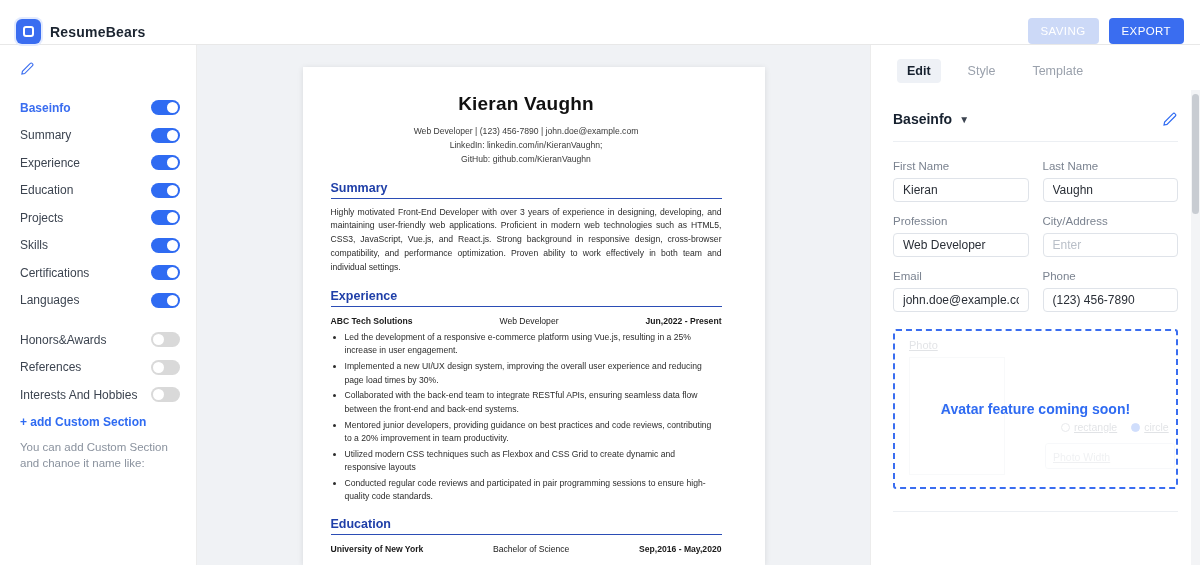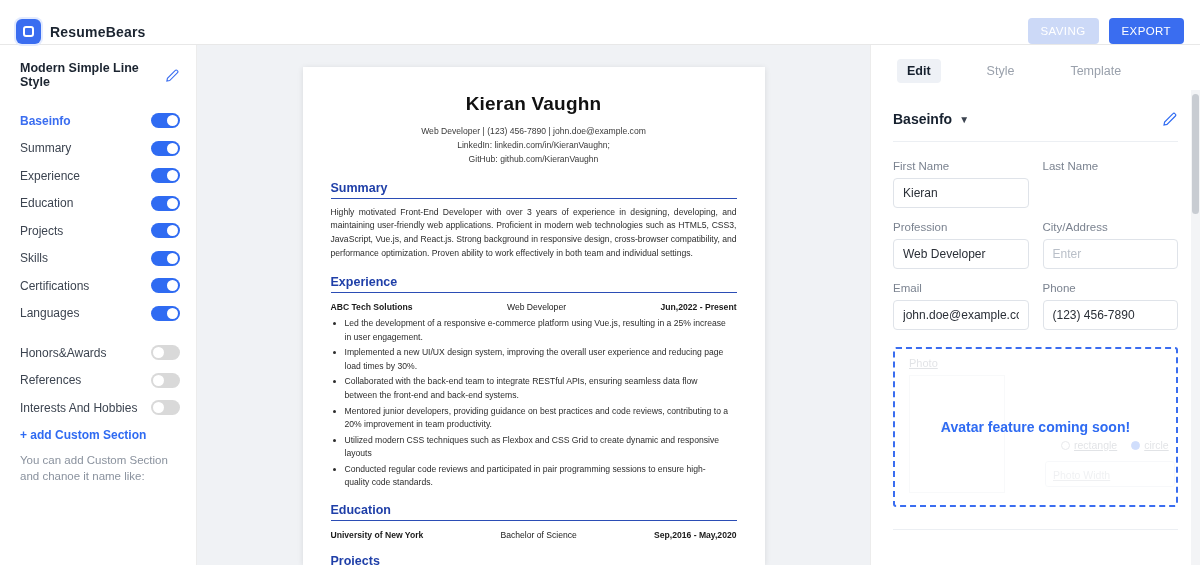--- a/index.html
+++ b/index.html
@@ -76,21 +76,21 @@
   }
 
   
   .center {
     flex: 1; min-width: 0; position: relative; background: #f0f2f5;
     display: flex; justify-content: center; padding-top: 22px;
   }
   .paper {
     width: 462px; background: #fff; height: 100%;
     box-shadow: 0 1px 6px rgba(0,0,0,.10);
-    padding: 26px 28px 0 28px; overflow: hidden; position: relative;
+    padding: 26px 43px 0 28px; overflow: hidden; position: relative;
   }
   .cv-name { text-align: center; font-size: 19px; font-weight: bold; color: #111; letter-spacing: .2px; }
   .cv-contact { text-align: center; font-size: 8.6px; color: #3a3a3a; margin-top: 9px; line-height: 1.65; }
   .cv-sec-title {
     font-size: 12.5px; font-weight: bold; color: #1f3fa8; margin-top: 14px;
     border-bottom: 1.5px solid #2b4db5; padding-bottom: 3px;
   }
   .cv-para { font-size: 8.6px; color: #2c2c2c; line-height: 1.62; margin-top: 7px; text-align: justify; }
   .cv-job-row {
     display: flex; justify-content: space-between; font-size: 8.6px; font-weight: bold;
@@ -98,36 +98,36 @@
   }
   .cv-job-row .mid { font-weight: normal; }
   .cv-ul { margin: 5px 8px 0 0; padding-left: 14px; }
   .cv-ul li { font-size: 8.6px; color: #2c2c2c; line-height: 1.55; margin-bottom: 2.5px; }
 
   
   .rightpanel {
     width: 330px; flex: 0 0 330px; background: #fff; border-left: 1px solid #ececec;
     display: flex; flex-direction: column; padding: 14px 22px 0 22px; position: relative;
   }
-  .tabs { display: flex; gap: 36px; padding-left: 4px; }
+  .tabs { display: flex; gap: 17px; padding-left: 4px; }
   .tab { font-size: 12.5px; color: #9aa1ac; padding: 5px 10px; border-radius: 4px; cursor: pointer; }
   .tab.active { color: #16202e; font-weight: bold; background: #eef1f6; }
   .rp-sub {
     display: flex; align-items: center; margin-top: 28px; padding-bottom: 14px;
     border-bottom: 1px solid #eceff3;
   }
   .rp-sub-title { font-size: 14px; font-weight: bold; color: #16202e; }
   .chev { margin-left: 7px; font-size: 10px; color: #3c4450; }
   .rp-sub .pencil-icon { margin-left: auto; color: #2f6bf2; width: 16px; height: 16px; }
   .form { margin-top: 18px; }
   .row { display: flex; gap: 14px; margin-bottom: 13px; }
   .field { flex: 1; min-width: 0; }
   .field label { display: block; font-size: 11.5px; color: #7b8390; margin-bottom: 6px; }
   .field input {
-    width: 100%; height: 30px; border: 1px solid #dfe3e9; border-radius: 4px;
+    width: 100%; height: 24px; border: 1px solid #dfe3e9; border-radius: 4px;
     padding: 0 9px; font-size: 12px; color: #2a2f37; font-family: "Liberation Sans", sans-serif;
     background: #fff; outline: none;
   }
   .field input::placeholder { color: #b9bfc8; }
 
   
   .avatar-box {
     margin-top: 4px; height: 160px; border: 2px dashed #3a6df0; border-radius: 3px;
     position: relative; overflow: hidden; background: #fff;
   }
@@ -168,21 +168,20 @@
     <div class="topbar-right">
       <button class="btn-saving">SAVING</button>
       <button class="btn-export">EXPORT</button>
     </div>
   </div>
 
   <div class="body">
 
     <div class="sidebar">
       <div class="sidebar-head">
-        <span class="sidebar-title">Modern Simple Line Style</span>
         <span class="pencil-icon">
           <svg viewBox="0 0 16 16" width="15" height="15" fill="none" stroke="currentColor" stroke-width="1.2">
             <path d="M2 14l.6-3L11 2.6a1.3 1.3 0 0 1 1.9 0l.5.5a1.3 1.3 0 0 1 0 1.9L5 13.4 2 14z"></path>
           </svg>
         </span>
       </div>
 
       <div class="sec-list">
         <div class="sec-row active">
           <span class="sec-label">Baseinfo</span>
@@ -316,20 +315,21 @@
       </div>
 
       <div class="form">
         <div class="row">
           <div class="field">
             <label>First Name</label>
             <input value="Kieran" style="">
           </div>
           <div class="field">
             <label>Last Name</label>
+            <input value="Vaughn" style="">
           </div>
         </div>
 
         <div class="row">
           <div class="field">
             <label>Profession</label>
             <input value="Web Developer" style="">
           </div>
           <div class="field">
             <label>City/Address</label>

